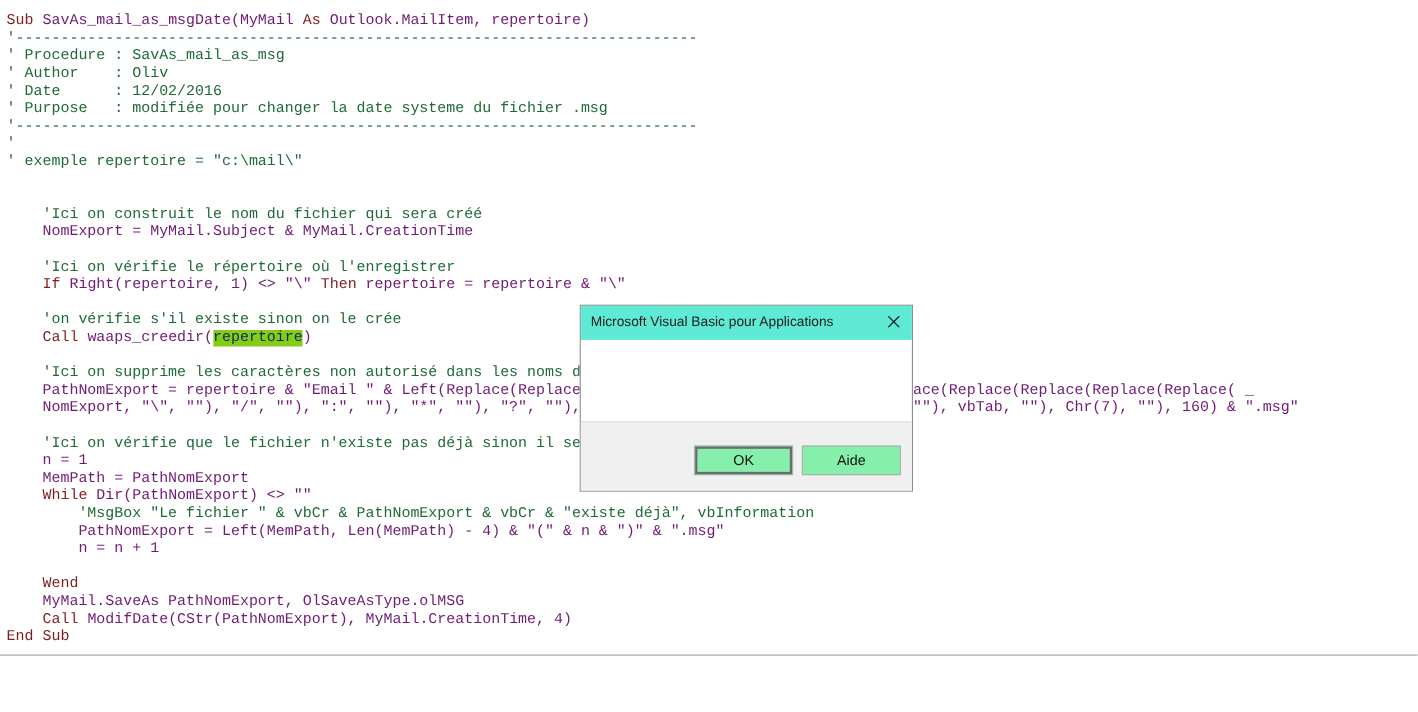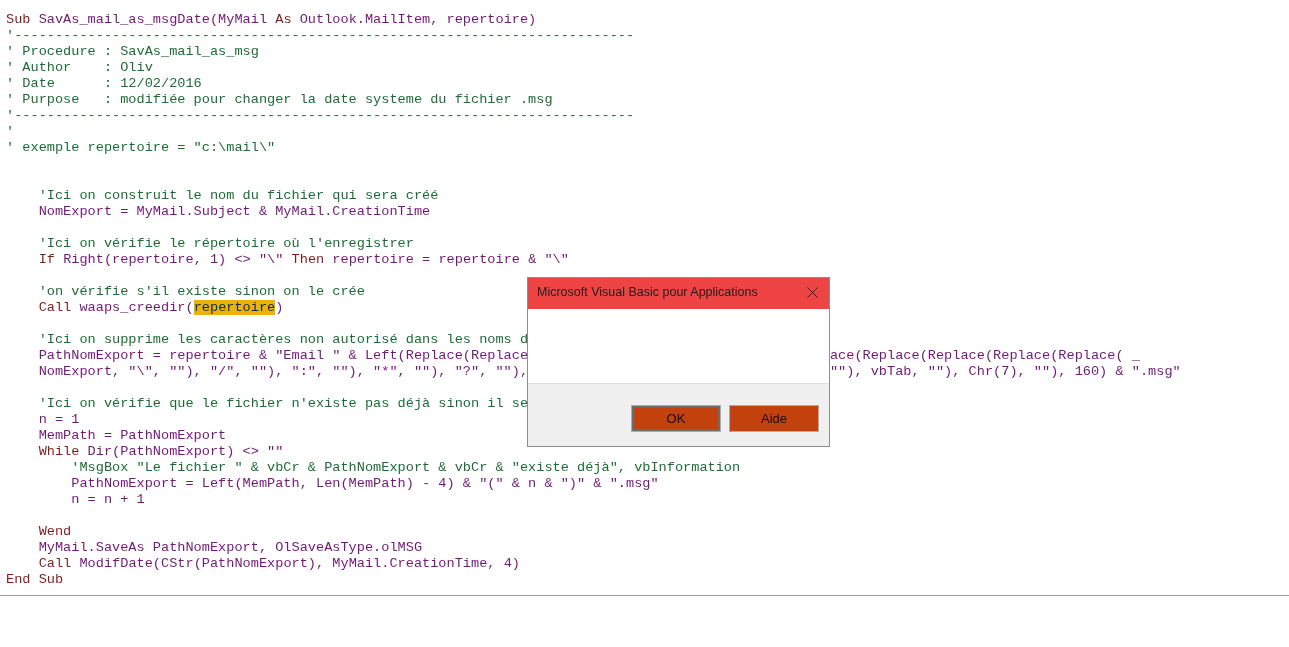--- a/index.html
+++ b/index.html
@@ -36,21 +36,21 @@
     letter-spacing: 0px;
   }
   .cl {
     height: 16px;
     white-space: pre;
     padding-left: 6px;
   }
   .kw   { color: #7f1d1d; margin-top: 46px; }
   .id   { color: #701a75; }
   .cmt  { color: #1f6b37; }
-  .sel  { background: #eab308; color: #10285c; }
+  .sel  { background: #84cc16; color: #10285c; }
 
   #editor-bottom-rule {
     position: absolute;
     left: 0;
     top: 595px;
     width: 1289px;
     height: 1px;
     background: #9aa0a6;
   }
 
@@ -62,21 +62,21 @@
     width: 301px;
     height: 168px;
     background: #ffffff;
     border: 1px solid #8d8d8d;
     box-shadow: 0 0 0 0 rgba(0,0,0,0);
     font-family: "Liberation Sans", sans-serif;
   }
   #dialog-titlebar {
     position: relative;
     height: 31px;
-    background: #ef4444;
+    background: #5eead4;
     border-bottom: 0px solid transparent;
   }
   #dialog-title-text {
     position: absolute;
     left: 9px;
     top: 7px;
     font-size: 12.5px;
     color: #1d1d1d;
     white-space: nowrap;
   }
@@ -129,21 +129,21 @@
     width: 301px;
     height: 62px;
     background: #f0f0f0;
     border-top: 1px solid #dfdfdf;
   }
   .dlg-btn {
     position: absolute;
     top: 21px;
     width: 90px;
     height: 27px;
-    background: #c2410c;
+    background: #86efac;
     font-family: "Liberation Sans", sans-serif;
     font-size: 13px;
     color: #101010;
     display: flex;
     align-items: center;
     justify-content: center;
     cursor: pointer;
     box-sizing: border-box;
   }
   #dialog-ok-button {

